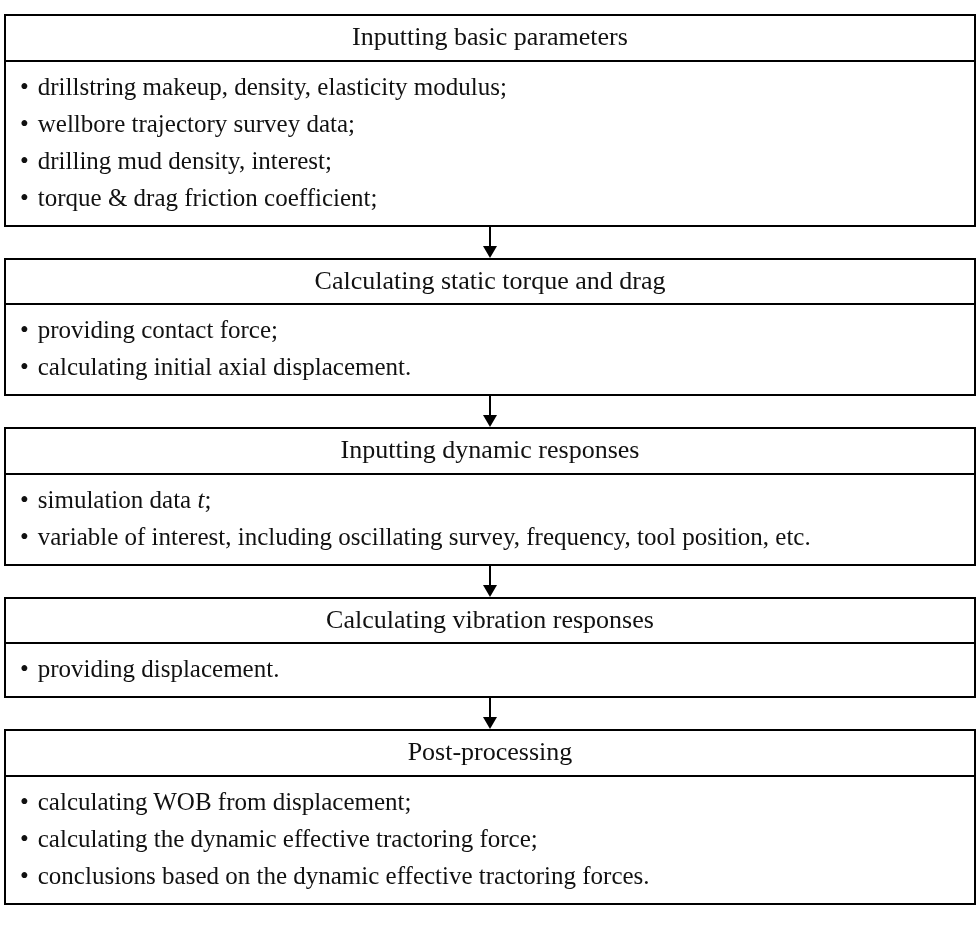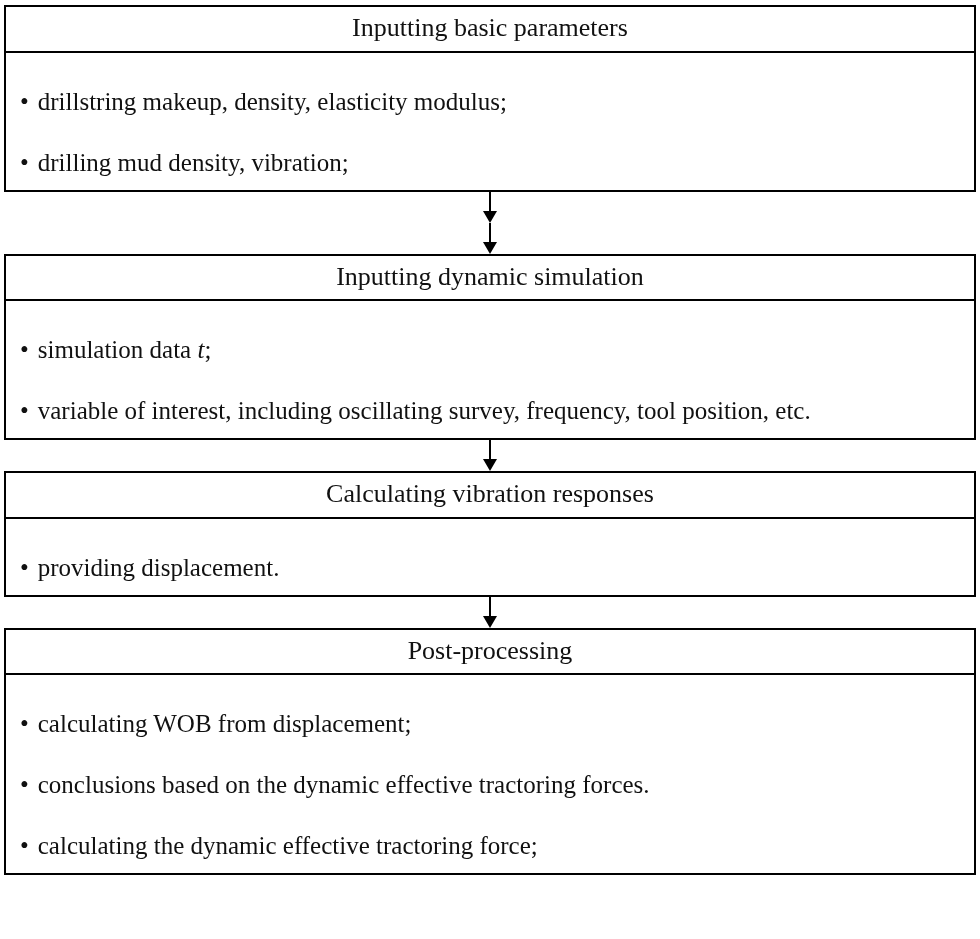--- a/index.html
+++ b/index.html
@@ -5,21 +5,21 @@
   html, body {
     margin: 0;
     padding: 0;
     background: #ffffff;
     font-family: "Liberation Serif", "DejaVu Serif", serif;
     color: #111111;
   }
   .flowchart {
     width: 980px;
     box-sizing: border-box;
-    padding: 5px 4px 6px 4px;
+    padding: 14px 4px 6px 4px;
     background: #ffffff;
   }
   .box {
     border: 2px solid #000000;
     background: #ffffff;
     box-sizing: border-box;
   }
   .box-title {
     text-align: center;
     font-size: 26px;
@@ -31,21 +31,20 @@
     margin: 0;
     padding: 6px 12px 9px 14px;
     list-style: none;
     font-size: 25px;
   }
   .box-item {
     line-height: 1.48;
     padding-left: 20px;
     text-indent: -20px;
     white-space: nowrap;
-    margin-top: 24px;
   }
   .box-item::before {
     content: "\2022";
     margin-right: 9px;
   }
   .box-item .it {
     font-style: italic;
   }
   .arrow {
     height: 31px;
@@ -69,37 +68,46 @@
 </style>
 </head>
 <body>
 
 <div class="flowchart">
 
   <div class="box">
     <div class="box-title">Inputting basic parameters</div>
     <ul class="box-items">
         <li class="box-item">drillstring makeup, density, elasticity modulus;</li>
-        <li class="box-item">drilling mud density, vibration;</li>
+        <li class="box-item">wellbore trajectory survey data;</li>
+        <li class="box-item">drilling mud density, interest;</li>
+        <li class="box-item">torque &amp; drag friction coefficient;</li>
       </ul>
   </div>
 
   <div class="arrow">
     <span class="arrow-line"></span>
     <span class="arrow-head"></span>
   </div>
 
+  <div class="box">
+    <div class="box-title">Calculating static torque and drag</div>
+    <ul class="box-items">
+        <li class="box-item">providing contact force;</li>
+        <li class="box-item">calculating initial axial displacement.</li>
+      </ul>
+  </div>
 
   <div class="arrow">
     <span class="arrow-line"></span>
     <span class="arrow-head"></span>
   </div>
 
   <div class="box">
-    <div class="box-title">Inputting dynamic simulation</div>
+    <div class="box-title">Inputting dynamic responses</div>
     <ul class="box-items">
         <li class="box-item"><span>simulation data </span><span class="it">t</span><span>;</span></li>
         <li class="box-item">variable of interest, including oscillating survey, frequency, tool position, etc.</li>
       </ul>
   </div>
 
   <div class="arrow">
     <span class="arrow-line"></span>
     <span class="arrow-head"></span>
   </div>
@@ -113,18 +121,18 @@
 
   <div class="arrow">
     <span class="arrow-line"></span>
     <span class="arrow-head"></span>
   </div>
 
   <div class="box">
     <div class="box-title">Post-processing</div>
     <ul class="box-items">
         <li class="box-item">calculating WOB from displacement;</li>
+        <li class="box-item">calculating the dynamic effective tractoring force;</li>
         <li class="box-item">conclusions based on the dynamic effective tractoring forces.</li>
-        <li class="box-item">calculating the dynamic effective tractoring force;</li>
       </ul>
   </div>
 
 </div>
 
 </body></html>

